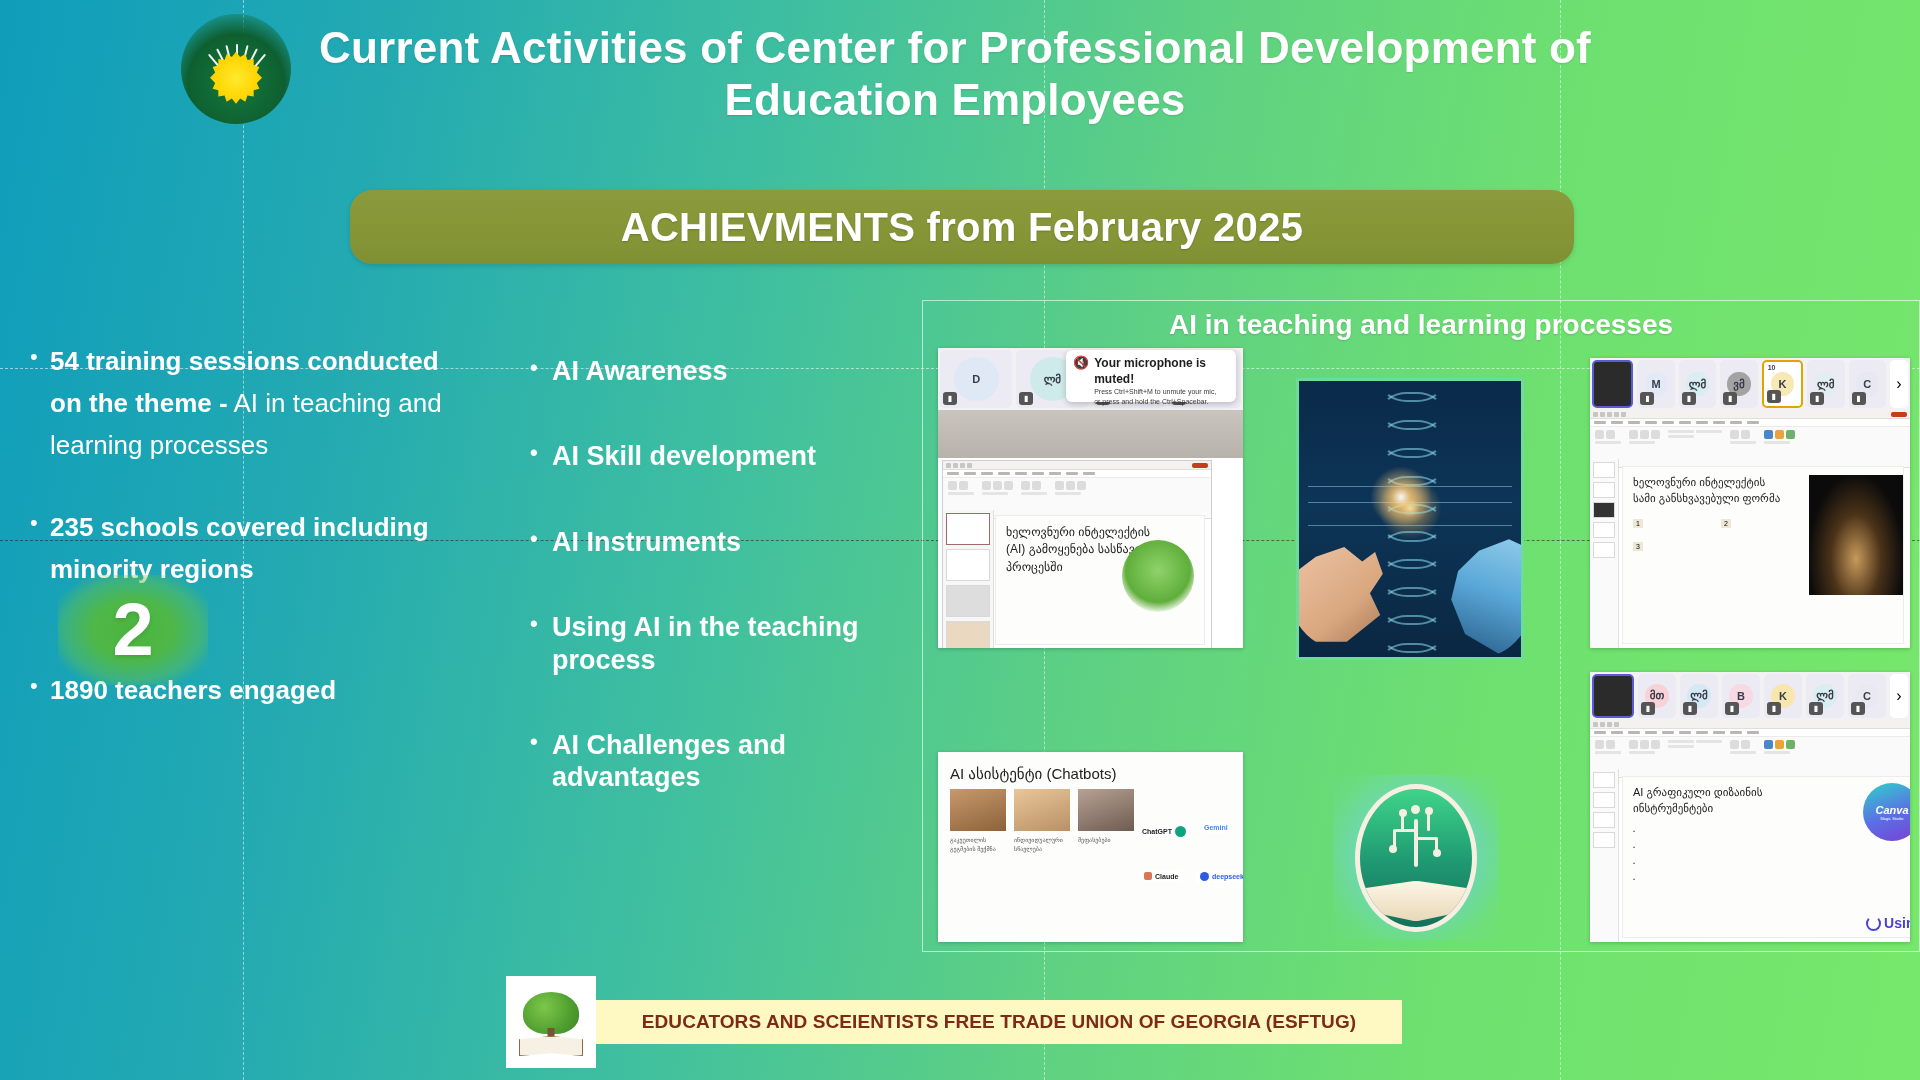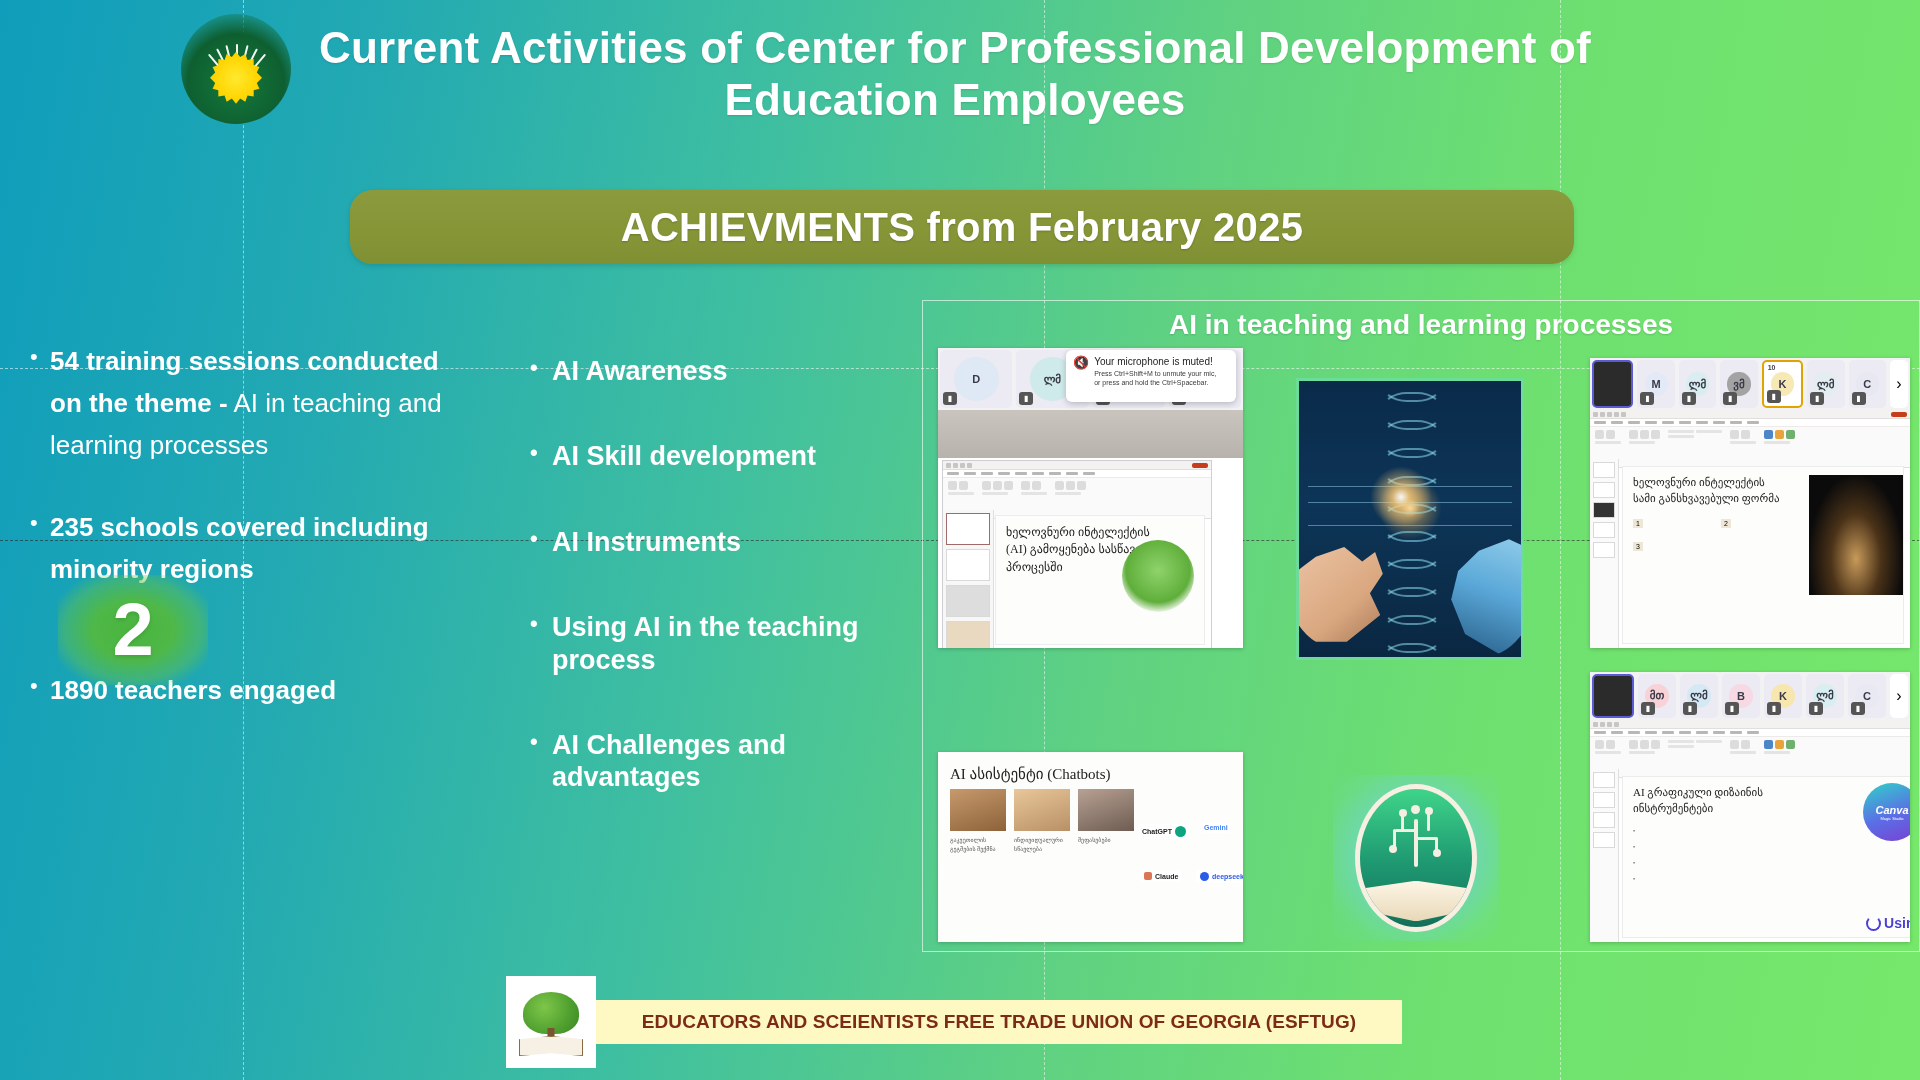--- a/index.html
+++ b/index.html
@@ -88,21 +88,21 @@
   .ppt .ribbon{height:34px;background:#fafafa;border-bottom:1px solid #e1dfdd;display:flex;gap:8px;padding:3px 5px;}
   .ppt .grp{display:flex;flex-direction:column;gap:2px;}
   .ppt .grp .row{display:flex;gap:2px;}
   .ppt .grp .ic{width:9px;height:9px;background:#dcdcdc;border-radius:2px;}
   .ppt .grp .ln{width:26px;height:3px;background:#e4e4e4;border-radius:1px;}
   .ppt .thumbs{position:absolute;left:0;top:49px;bottom:0;width:44px;background:#f7f7f7;
     border-right:1px solid #e1dfdd;padding:3px;}
   .ppt .thumbs .th{height:30px;background:#fff;border:1px solid #d9d9d9;margin-bottom:4px;}
   .ppt .canvas{position:absolute;left:52px;top:54px;right:6px;bottom:4px;background:#fdfdfb;
     border:1px solid #ececec;padding:8px 10px;overflow:hidden;}
-  .geo{font-family:Liberation Serif, serif;color:#222;}
+  .geo{font-family:Liberation Sans, sans-serif;color:#222;}
   .geo.h{font-size:12px;line-height:1.45;}
   .geo.s{font-size:6px;line-height:1.5;color:#555;}
 
   
   #dna-img{position:absolute;left:1296px;top:378px;width:222px;height:276px;
     background:
       radial-gradient(circle at 50% 46%, rgba(255,240,190,.95) 0%, rgba(255,190,90,.5) 5%, rgba(30,90,150,0) 17%),
       linear-gradient(180deg,#0a2a4a 0%,#0d3557 45%,#0a2742 100%);
     border:3px solid #6ddc9a;overflow:hidden;}
   .helix{position:absolute;left:50%;top:-6%;transform:translateX(-50%);width:58px;height:112%;}
@@ -249,21 +249,21 @@
     <div class="tcell">
         <div class="circ" style="background:#e6e6f0;">
           <span>S</span>
         </div>
         <div class="mic">▮</div>
       </div>
     <div style="position:absolute;left:128px;top:2px;width:170px;height:52px;background:#fff;border-radius:6px;
                 box-shadow:0 2px 6px rgba(0,0,0,.22);display:flex;gap:5px;padding:5px 7px;box-sizing:border-box;">
       <div style="font-size:13px;color:#444;">🔇</div>
       <div style="line-height:1.35;">
-        <div style="font-size:10px;font-weight:normal;color:#1d1d1d;">Your microphone is muted!</div>
+        <div style="font-size:12px;font-weight:bold;color:#1d1d1d;">Your microphone is muted!</div>
         <div style="font-size:7px;color:#3a3a3a;">Press Ctrl+Shift+M to unmute your mic,</div>
         <div style="font-size:7px;color:#3a3a3a;">or press and hold the Ctrl+Spacebar.</div>
       </div>
     </div>
   </div>
   <div style="height:48px;background:linear-gradient(180deg,#c9c4bd,#b7b2ab);"></div>
   <div class="ppt" style="left:4px;top:112px;width:268px;height:188px;border:1px solid #cfcfcf;">
     <div class="tb">
         <i></i>
         <i></i>

